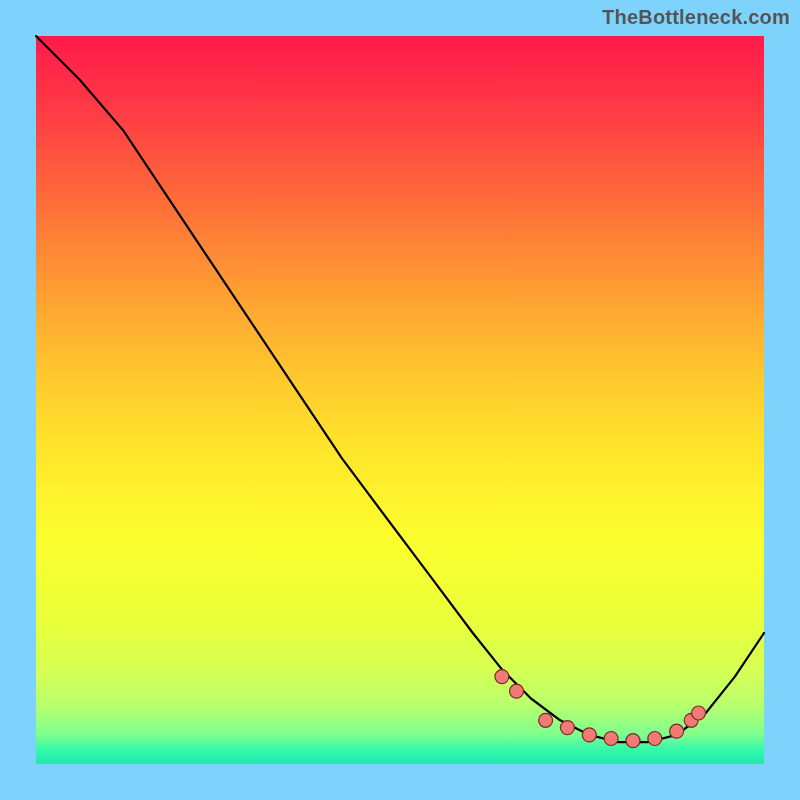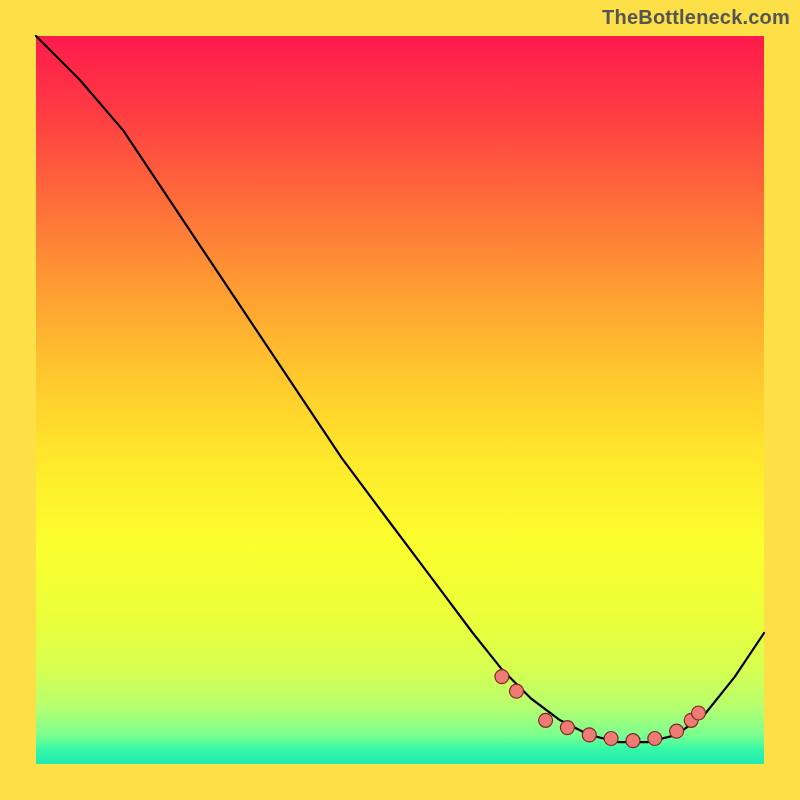--- a/index.html
+++ b/index.html
@@ -8,21 +8,21 @@
     width: 800px;
     height: 800px;
     overflow: hidden;
     background: #000;
     font-family: Arial, Helvetica, sans-serif;
   }
   .frame {
     position: relative;
     width: 800px;
     height: 800px;
-    background: #fde047;
+    background: #7dd3fc;
   }
   .plot-area {
     position: absolute;
     left: 36px;
     top: 36px;
     width: 728px;
     height: 728px;
     
     background: linear-gradient(
       to bottom,

